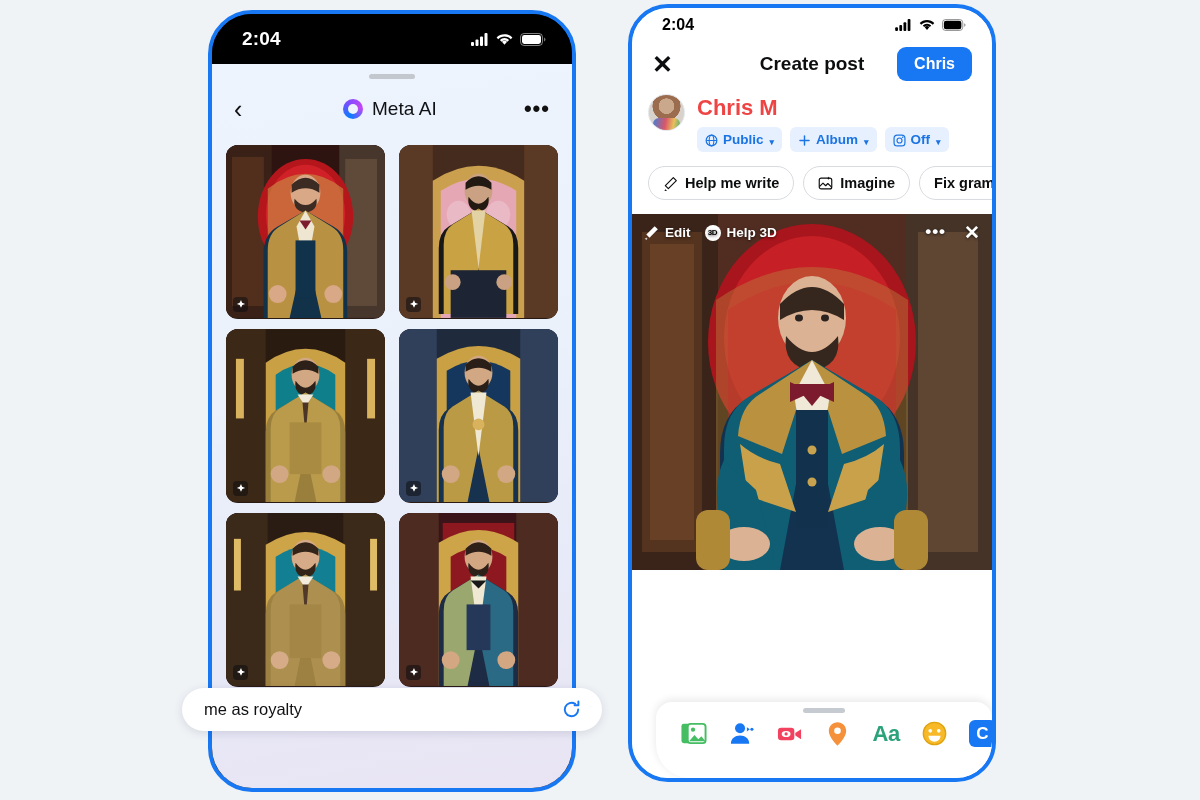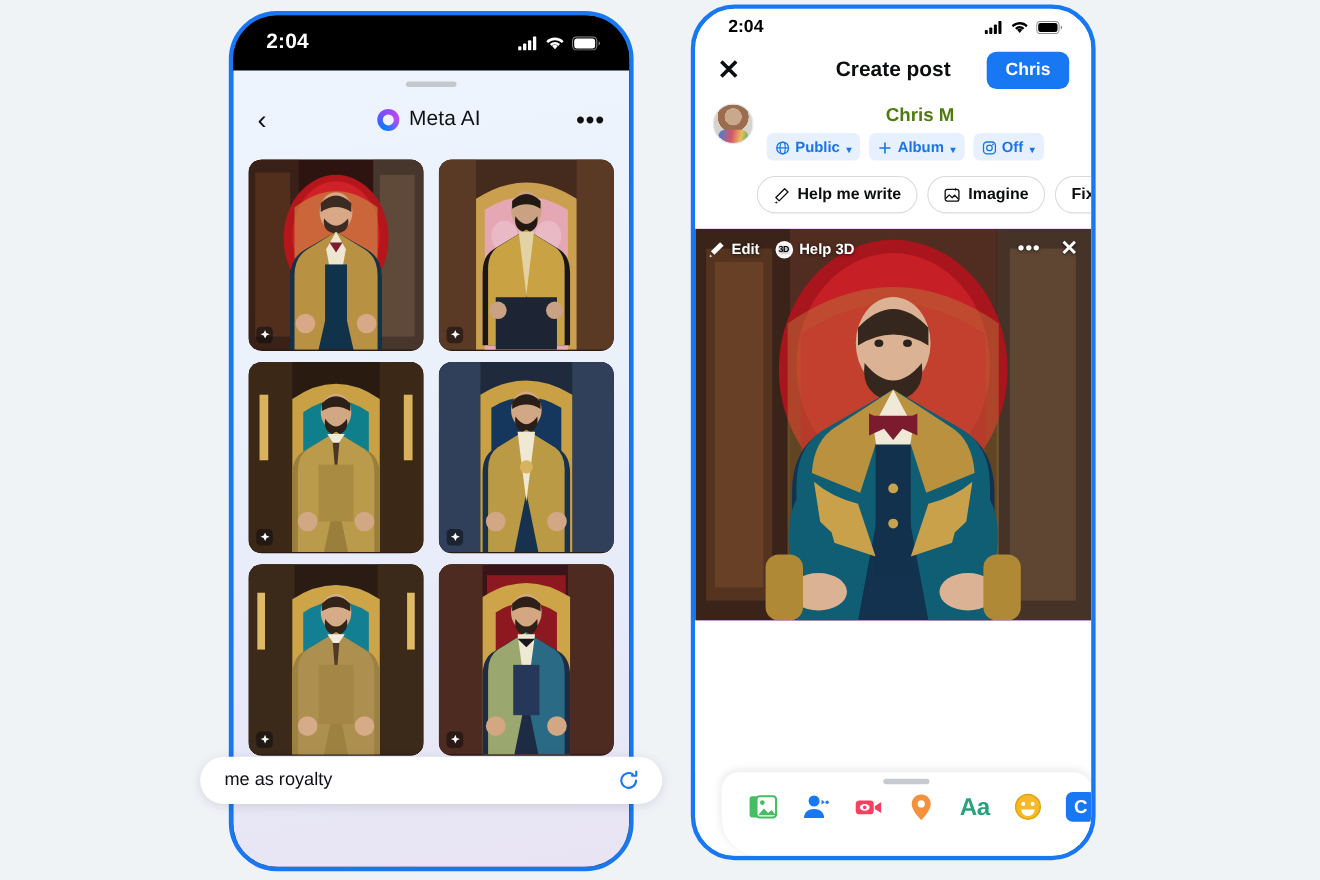--- a/index.html
+++ b/index.html
@@ -118,34 +118,34 @@
   .avatar {
     width: 37px; height: 37px; border-radius: 50%; flex: none; overflow: hidden;
     background: radial-gradient(circle at 50% 32%, #caa88c 0 26%, #9c6c4e 27% 47%, #d8d2cd 48%);
     position: relative; border: 1px solid #e3e6ea;
   }
   .avatar::after{
     content:""; position:absolute; left:4px; right:4px; bottom:0; height:12px;
     background: linear-gradient(100deg,#3f7fd8,#d9566a 45%,#e8c05a 75%,#4fae72);
     border-radius: 6px 6px 0 0;
   }
-  .author-name { font-size: 17px; font-weight: 700; color: #4d7c0f; margin: 1px 0 6px; text-align: center; }
+  .author-name { font-size: 22px; font-weight: 700; color: #ef4444; margin: 1px 0 6px; }
   .pill-row { display: flex; gap: 8px; }
   .pill {
     display: flex; align-items: flex-end; gap: 5px;
     background: #e7f0fe; color: #1b74e4; border-radius: 6px;
     font-size: 13.5px; font-weight: 700; padding: 5px 8px; cursor: pointer;
   }
   .pill .caret { font-size: 9px; margin-left: 1px; }
   .pill svg { width: 13px; height: 13px; }
 
   .post-text { font-size: 18px; color: #0c0d0e; padding: 16px 18px 0 18px; flex:none; }
 
   .chips-row {
-    display: flex; gap: 9px; padding: 14px 0 14px 16px; flex: none; overflow: hidden; margin-left: 40px;
+    display: flex; gap: 9px; padding: 14px 0 14px 16px; flex: none; overflow: hidden;
   }
   .chip {
     display: flex; align-items: center; gap: 7px; flex: none;
     border: 1px solid #d8dbdf; border-radius: 18px;
     font-size: 14.5px; font-weight: 600; color: #0c0d0e;
     padding: 8px 14px; background: #fff; cursor: pointer; white-space: nowrap;
   }
   .chip svg { width: 15px; height: 15px; }
 
   .photo-wrap { position: relative; height: 356px; flex: none; background: #d946ef; overflow:hidden; }

